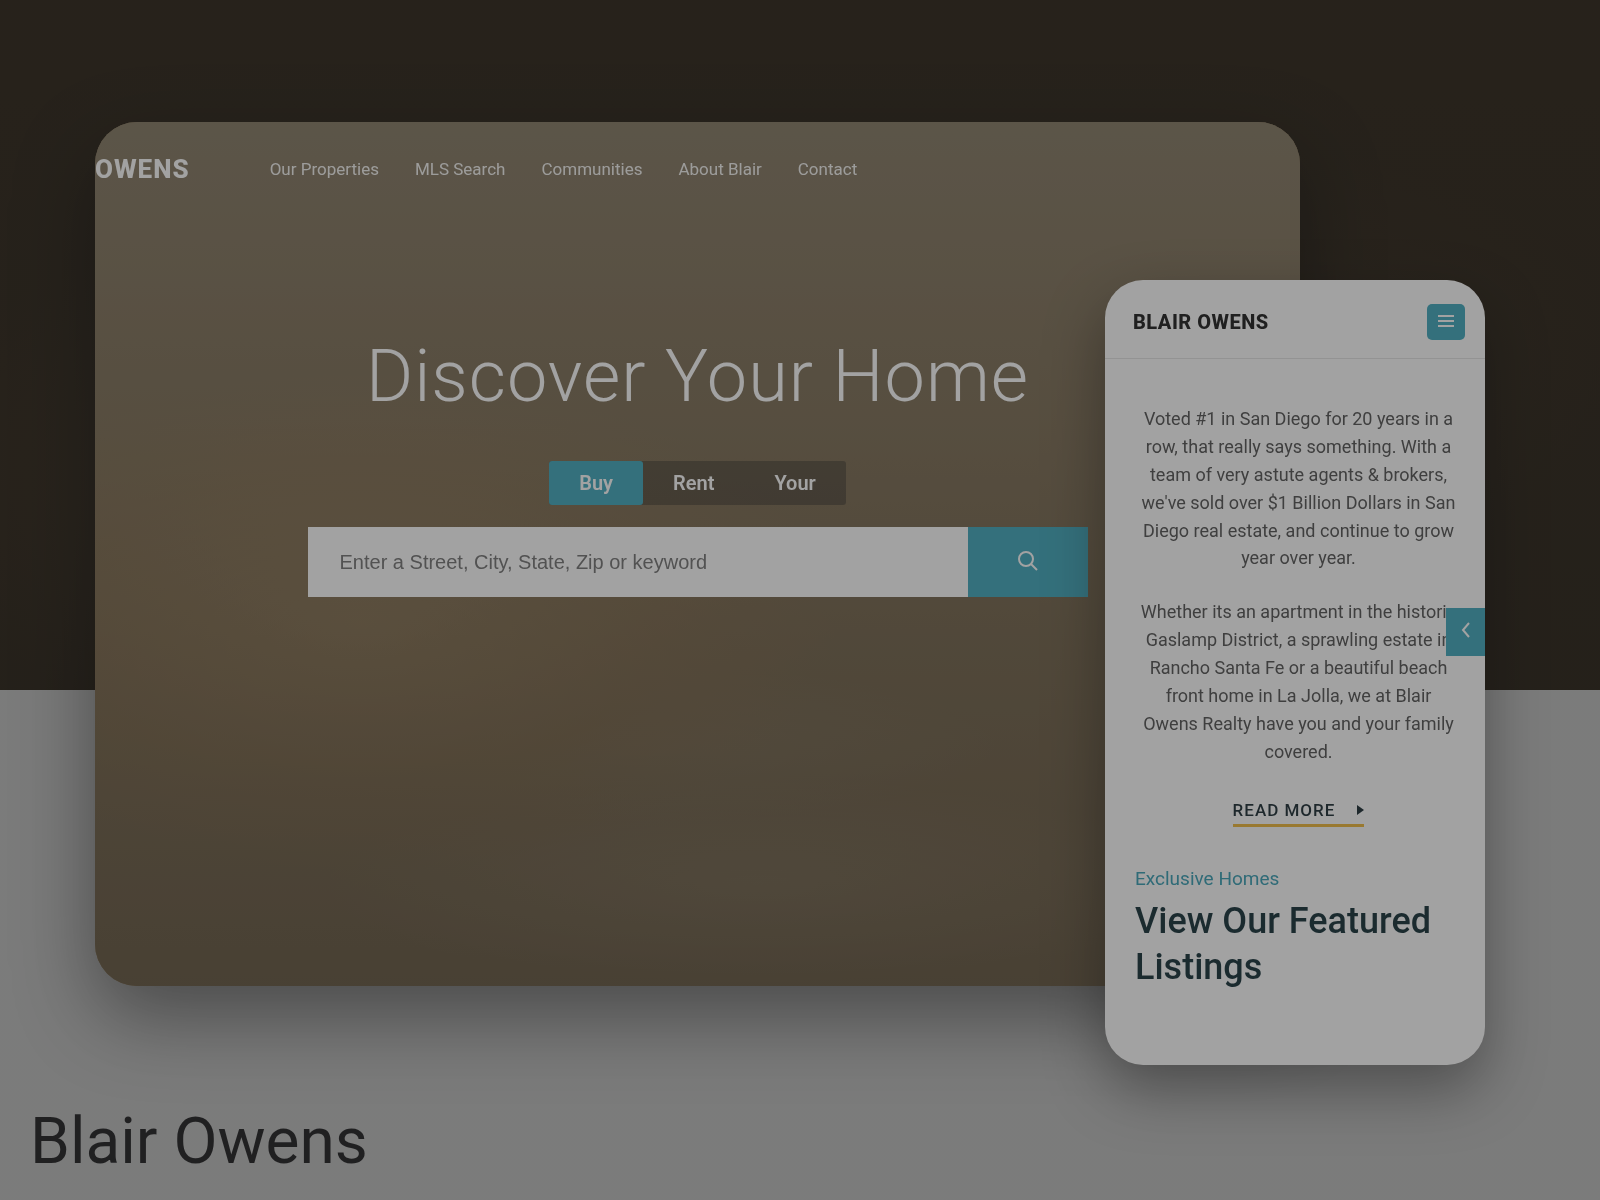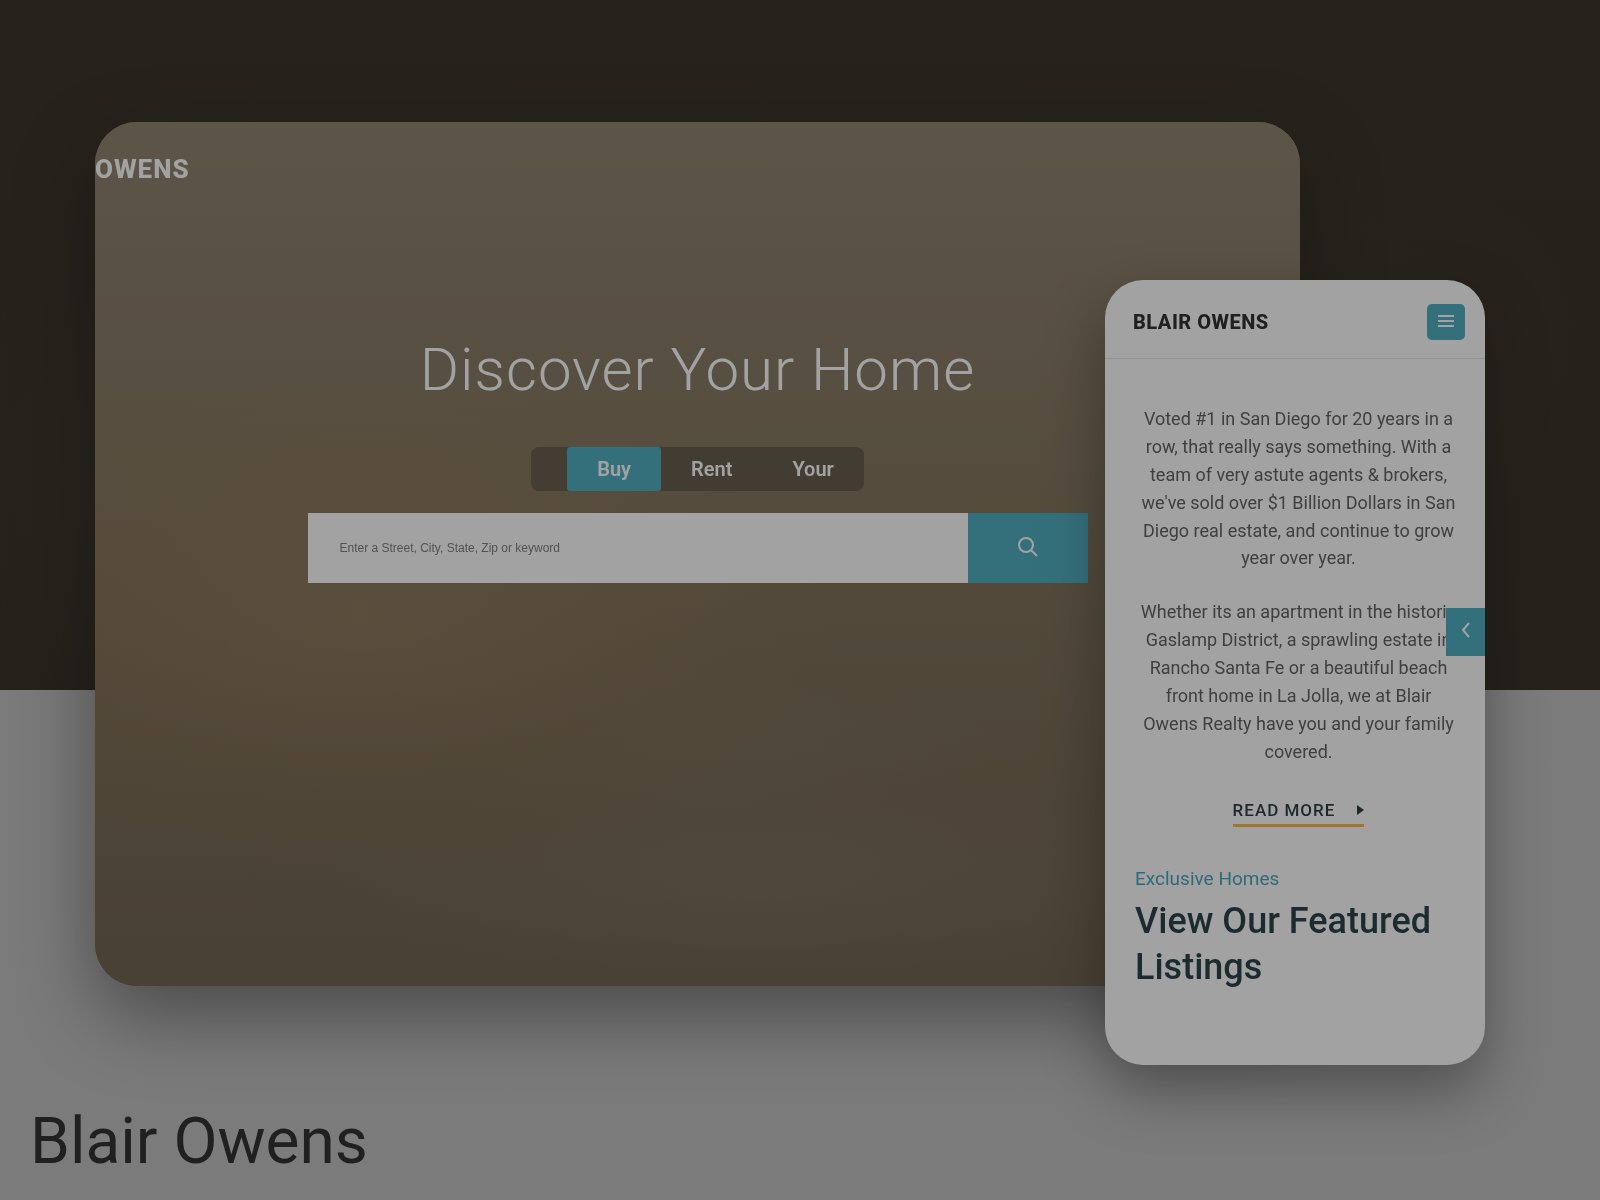--- a/index.html
+++ b/index.html
@@ -93,31 +93,30 @@
 
 .hero-content {
   position: relative;
   z-index: 2;
   margin-top: 150px;
   text-align: center;
   padding: 0 40px;
 }
 .hero-title {
   color: #fff;
-  font-size: 60px;
+  font-size: 72px;
   font-weight: 300;
   letter-spacing: 1px;
 }
 .search-tabs {
   margin: 42px auto 0;
   display: inline-flex;
   background: rgba(30,30,30,0.35);
-  border-radius: 8px;
+  border-radius: 3px;
   overflow: visible;
-  padding-left: 36px;
 }
 .search-tab {
   color: #fff;
   font-size: 20px;
   font-weight: 600;
   padding: 10px 30px;
   cursor: pointer;
 }
 .search-tab.active {
   background: #42a9bd;
@@ -126,21 +125,21 @@
 .searchbar {
   margin: 22px auto 0;
   width: 780px;
   height: 70px;
   display: flex;
 }
 .search-input {
   flex: 1;
   background: #fff;
   border: none;
-  font-size: 12px;
+  font-size: 20px;
   color: #777;
   padding: 8px 32px;
   outline: none;
 }
 .search-button {
   width: 120px;
   background: #42a9bd;
   border: none;
   display: flex;
   align-items: center;
@@ -270,20 +269,27 @@
 <body>
 
 <div class="page-bg"></div>
 <div class="page-bg-lower"></div>
 
 <div class="desktop-preview">
   <div class="hero-bg"></div>
 
   <div class="desktop-header">
     <div class="logo">OWENS</div>
+    <nav class="nav">
+      <a>Our Properties</a>
+      <a>MLS Search</a>
+      <a>Communities</a>
+      <a>About Blair</a>
+      <a>Contact</a>
+    </nav>
   </div>
 
   <div class="hero-content">
     <h1 class="hero-title">Discover Your Home</h1>
 
     <div class="search-tabs">
       <div class="search-tab active">Buy</div>
       <div class="search-tab">Rent</div>
       <div class="search-tab">Your</div>
     </div>

